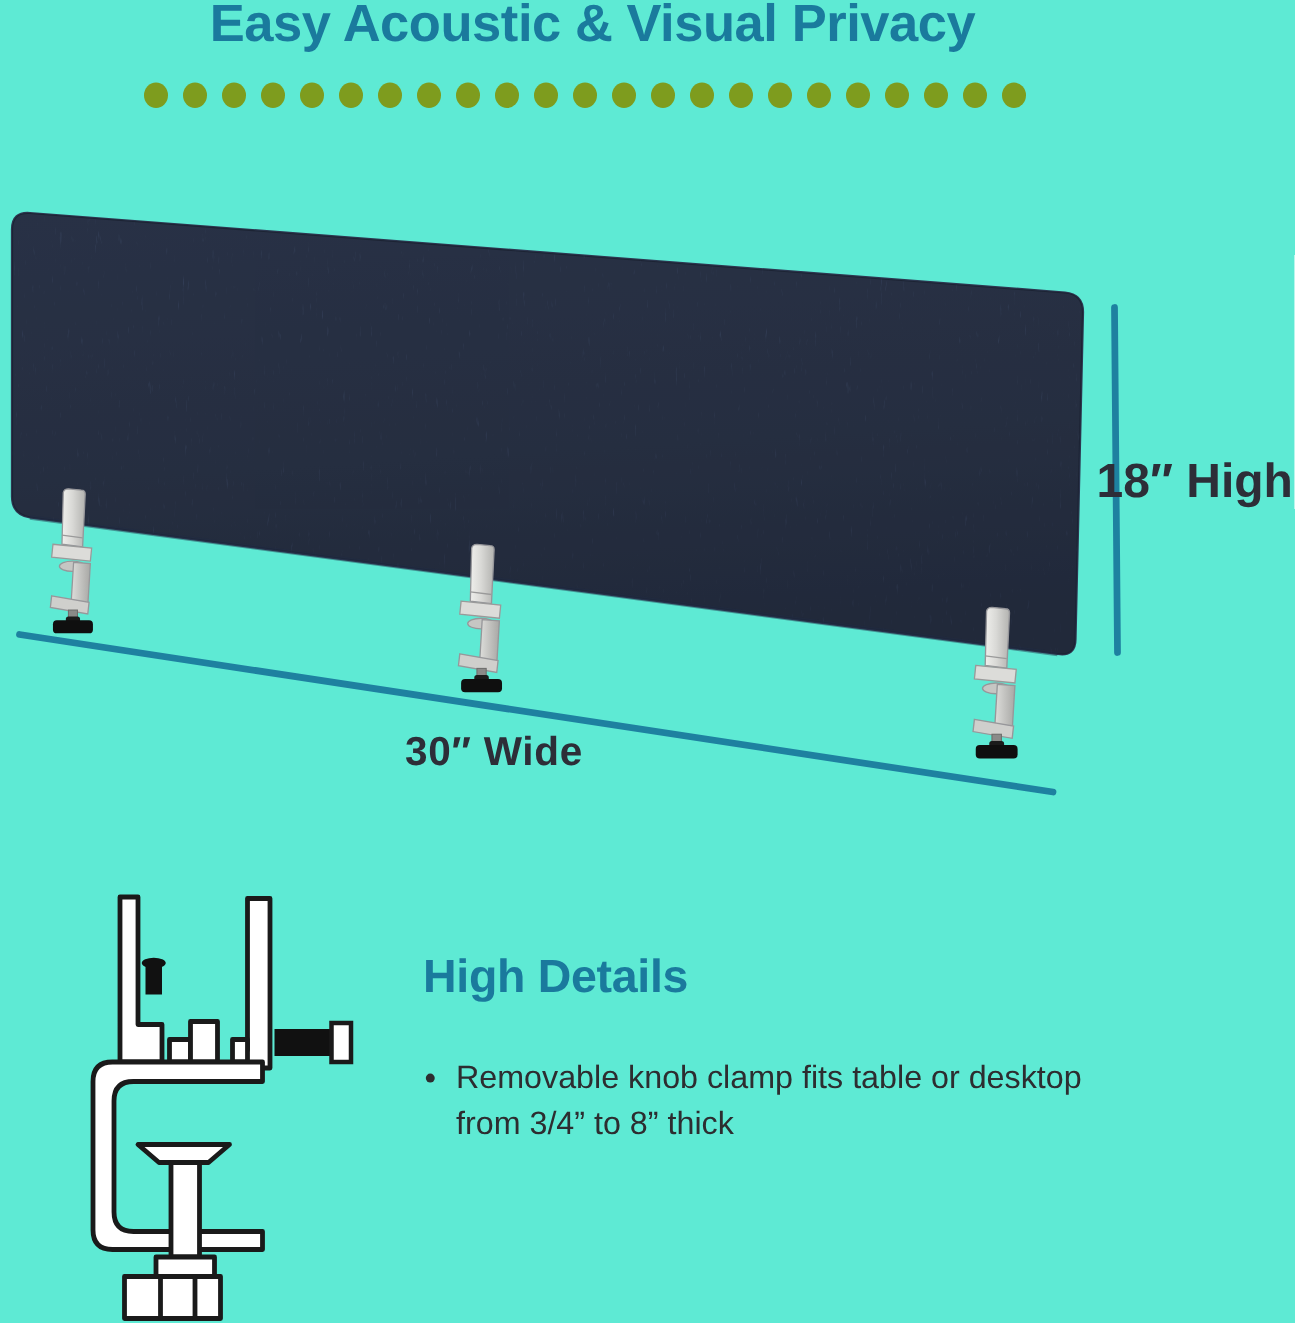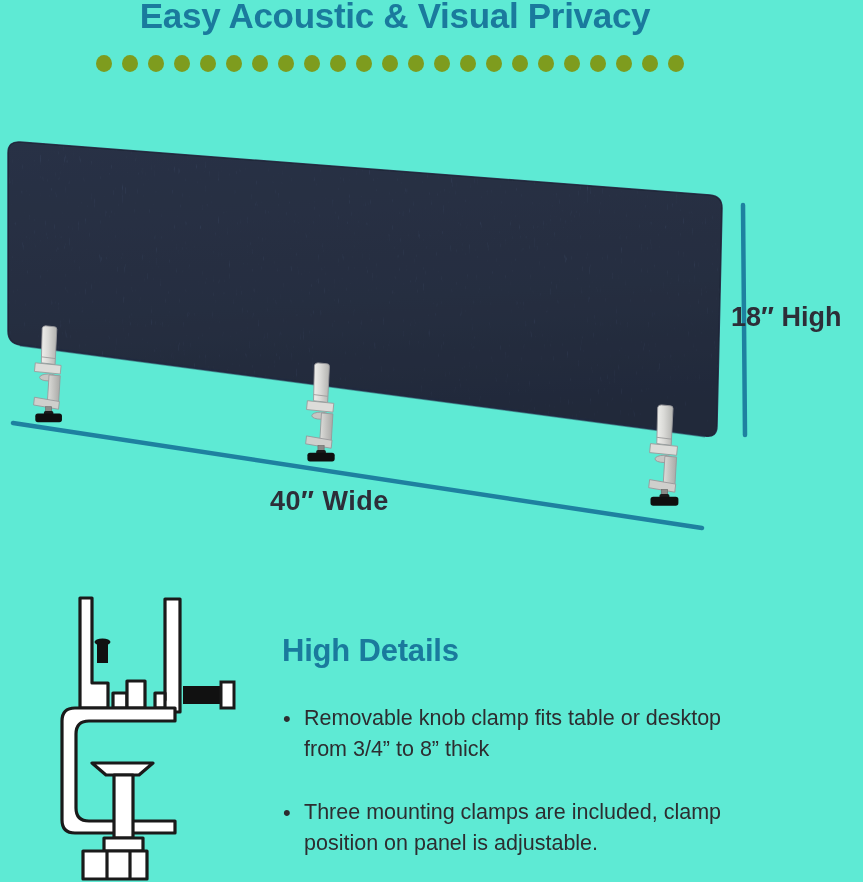--- a/index.html
+++ b/index.html
@@ -28,21 +28,21 @@
     display:inline-block;
   }
   
   .product-svg{position:absolute;top:0;left:0;}
   .diagram-svg{position:absolute;top:575px;left:30px;}
   
   .dim{
     position:absolute;color:var(--text,#2D2E38);
     font-weight:bold;white-space:nowrap;
   }
-  .dim-h{top:302px;left:731px;font-size:27px;}
+  .dim-h{top:302px;left:731px;font-size:32px;}
   .dim-w{top:486px;left:270px;font-size:27px;letter-spacing:0.5px;}
   
   .details{position:absolute;top:633px;left:282px;width:500px;}
   .details h2{
     margin:0;font-size:31px;font-weight:bold;
     color:var(--accent,#1A7A9D);letter-spacing:-0.2px;
   }
   .details ul{
     list-style:none;margin:34px 0 0 0;padding:0 0 0 22px;
     width:452px;
@@ -138,21 +138,21 @@
 
     <use href="#clampUnit" transform="translate(31,325) scale(0.86)"></use>
     <use href="#clampUnit" transform="translate(303,362) scale(0.88)"></use>
     <use href="#clampUnit" transform="translate(646,404) scale(0.9)"></use>
 
     <line x1="743" y1="205" x2="745" y2="435" stroke="#1E81A0" stroke-width="4.5" stroke-linecap="round"></line>
     <line x1="13" y1="423" x2="702" y2="528" stroke="#1E81A0" stroke-width="4.5" stroke-linecap="round"></line>
   </svg>
 
   <div class="dim dim-h">18″ High</div>
-  <div class="dim dim-w">40″ Wide</div>
+  <div class="dim dim-w">30″ Wide</div>
 
   <svg class="diagram-svg" width="250" height="307" viewBox="0 0 250 307">
     <g fill="#ffffff" stroke="#1a1a1a" stroke-width="3.2" stroke-linejoin="round">
 
       <path d="M50,23 L62,23 L62,108 L78,108 L78,133 L50,133 Z"></path>
       <path d="M135,24 L150,24 L150,137 L128,137 L128,125 L135,125 Z"></path>
 
       <rect x="83" y="118" width="14" height="15"></rect>
       <rect x="97" y="106" width="18" height="27"></rect>
       <rect x="125" y="118" width="10" height="15"></rect>
@@ -177,17 +177,16 @@
     <g>
       <rect x="153" y="111" width="38" height="18" fill="#111111"></rect>
       <rect x="191" y="107" width="13" height="26" fill="#ffffff" stroke="#1a1a1a" stroke-width="3"></rect>
     </g>
   </svg>
 
   <section class="details">
     <h2>High Details</h2>
     <ul>
       <li>Removable knob clamp fits table or desktop from 3/4” to 8” thick</li>
-      <li>Three mounting clamps are included, clamp position on panel is adjustable.</li>
     </ul>
   </section>
 
 </div>
 
 </body></html>

